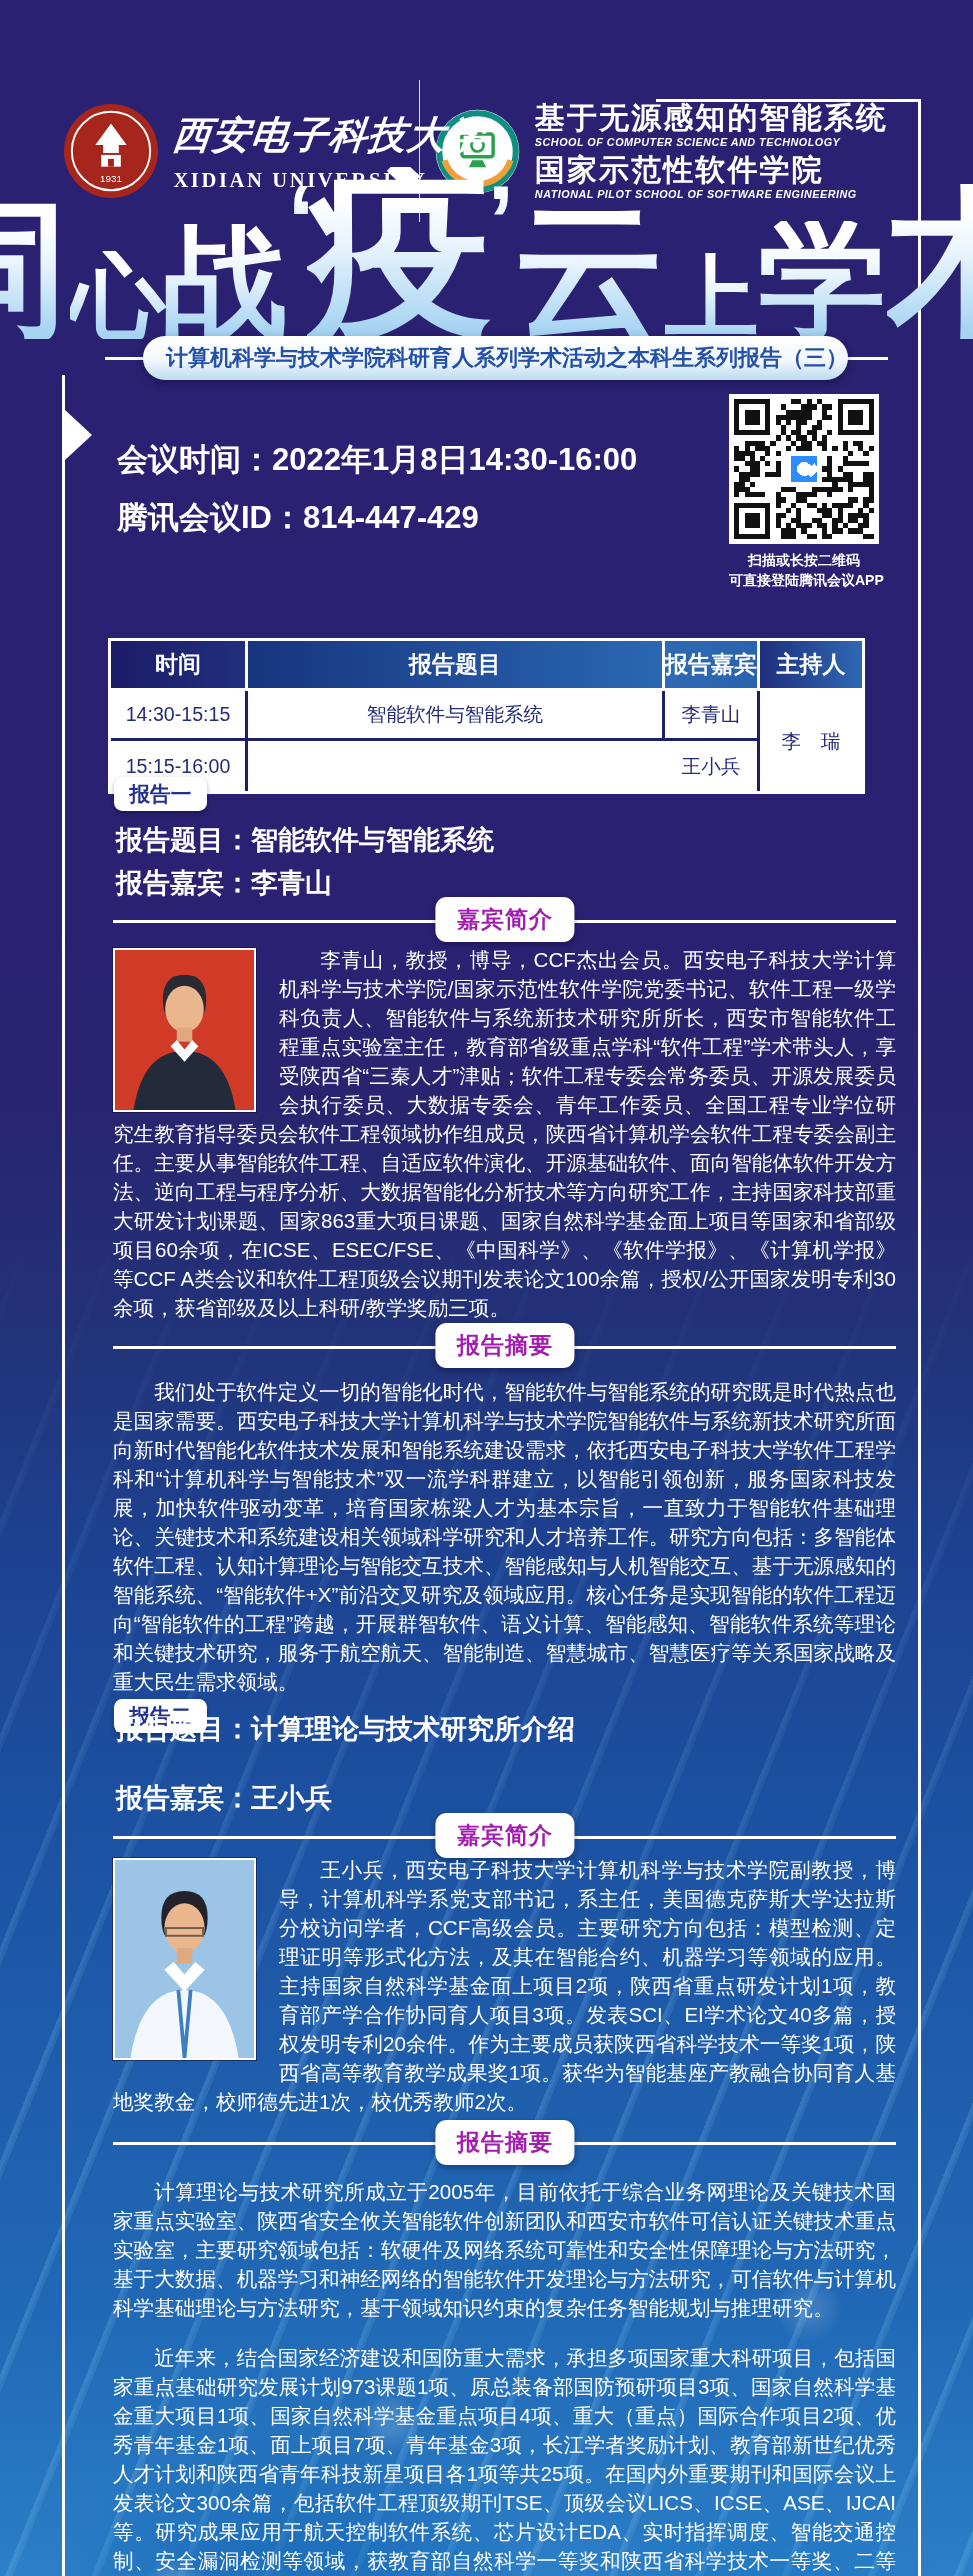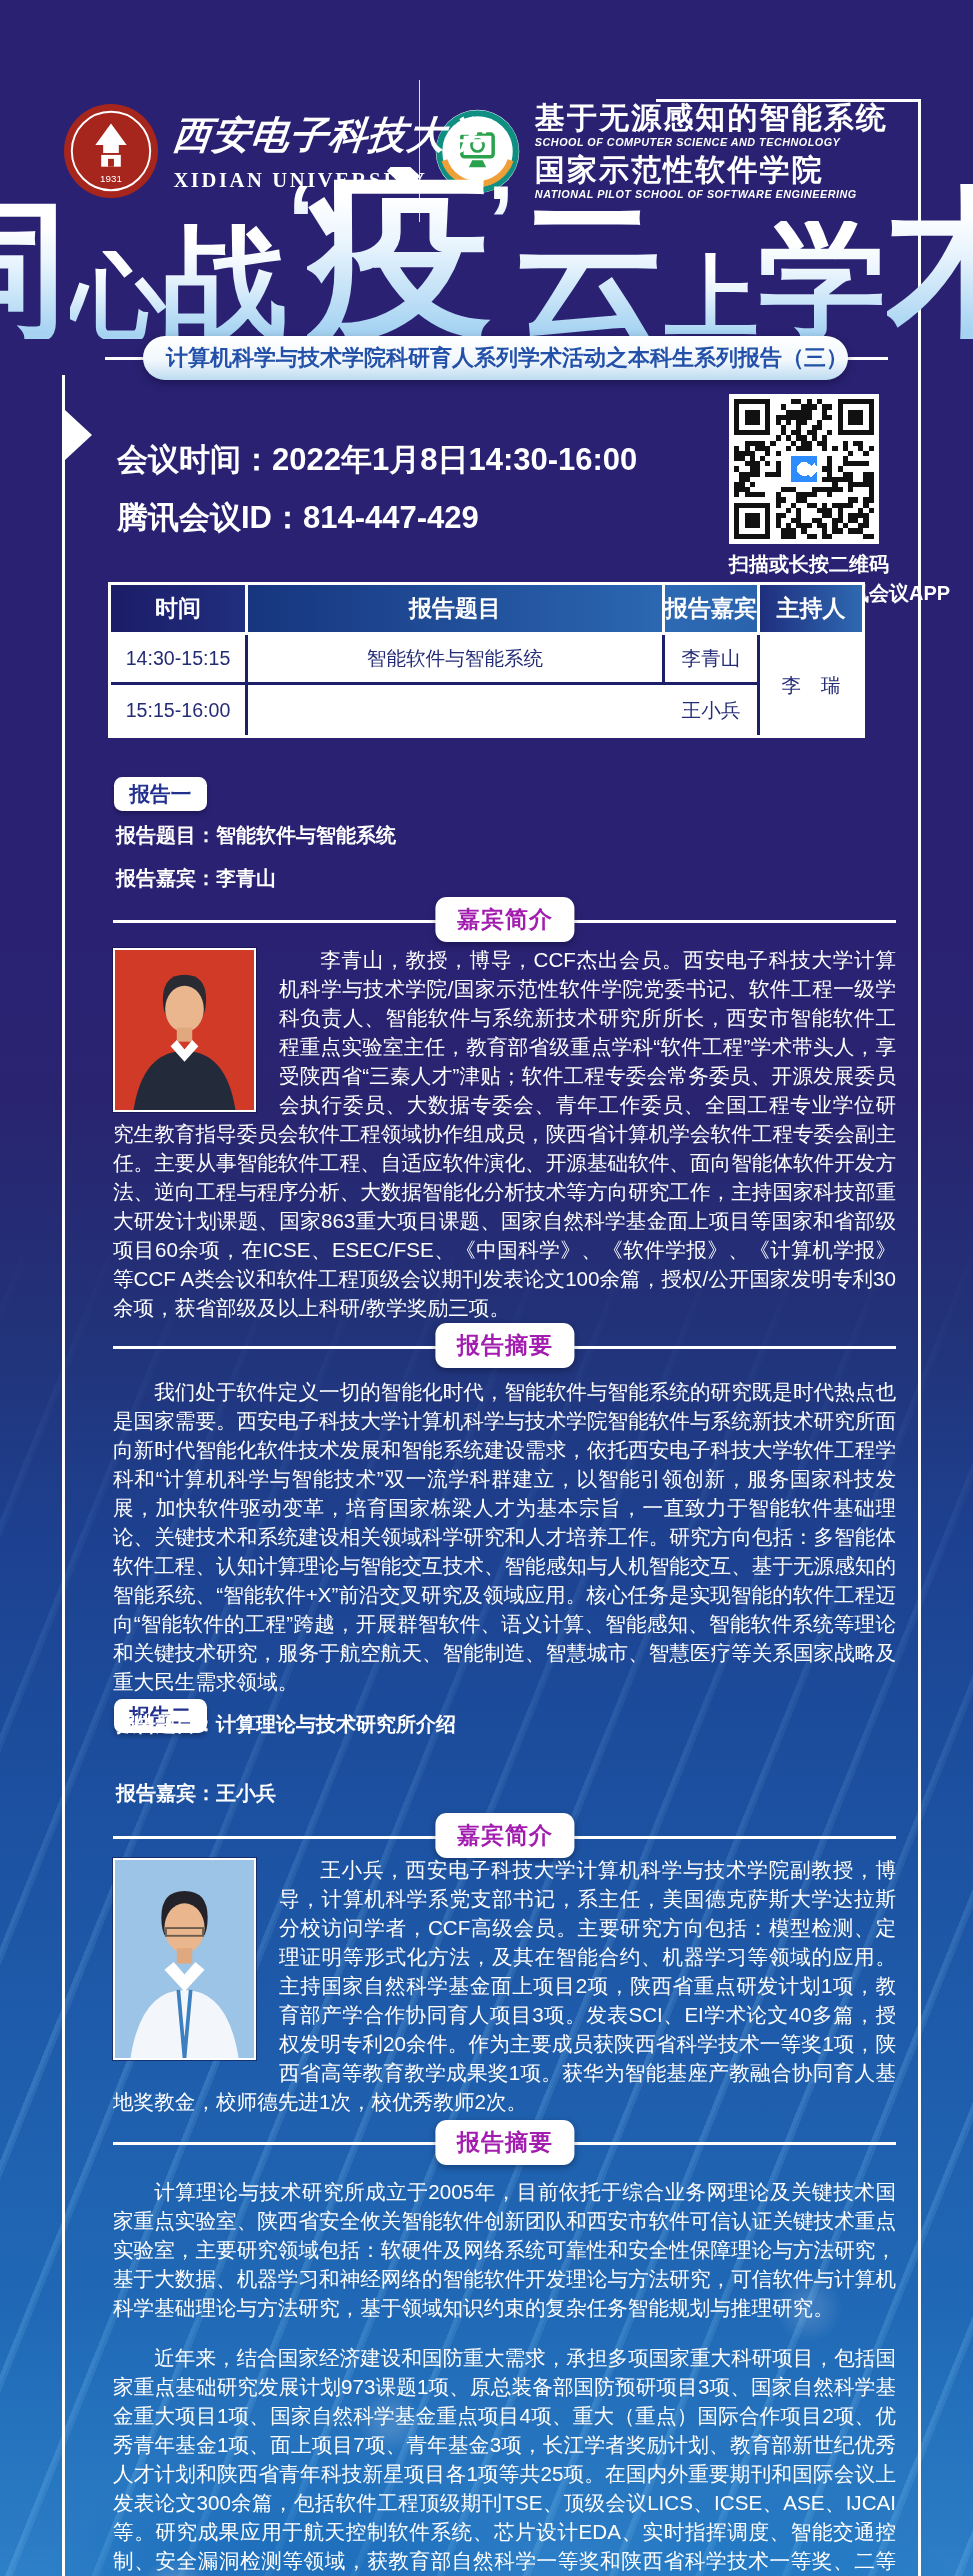--- a/index.html
+++ b/index.html
@@ -69,42 +69,42 @@
   .banner-ln-l{left:105px;top:357px;width:40px;height:3.1px;}
   .banner-ln-r{left:846px;top:357px;width:42px;height:3.1px;}
   
   .meet{position:absolute;left:117px;top:444px;}
   .meet div{font-size:31px;font-weight:900;line-height:1;white-space:nowrap;}
   .meet .l2{margin-top:27px;}
   
   .qr-wrap{position:absolute;left:729px;top:394px;width:150px;text-align:center;}
   .qr-box{width:150px;height:150px;background:#fff;border-radius:2.1px;padding:0;box-sizing:border-box;}
   .qr-box svg{display:block;width:150px;height:150px;}
-  .qr-cap{font-size:20px;font-weight:700;line-height:1.45;margin-top:6.2px;white-space:nowrap;}
-  
-  .sched{position:absolute;left:108px;top:582px;width:757px;box-sizing:border-box;
+  .qr-cap{font-size:14px;font-weight:700;line-height:1.45;margin-top:6.2px;white-space:nowrap;}
+  
+  .sched{position:absolute;left:108px;top:638px;width:757px;box-sizing:border-box;
     border:3.1px solid #fff;background:#fff;}
   .sched-h{display:grid;grid-template-columns:137px 417px 95px 102px;height:47px;border-bottom:3.6px solid #fff;}
   .sched-h .hc{display:flex;align-items:center;justify-content:center;
     font-size:23px;font-weight:900;color:#fff;box-sizing:border-box;}
   .hc1{background:linear-gradient(90deg,#1c1c67,#202f7e);border-right:3.6px solid #fff;}
   .hc2{background:linear-gradient(90deg,#17357f,#2b67b2);border-right:3.6px solid #fff;}
   .hc3{background:linear-gradient(90deg,#2d6ab3,#2a63ad);border-right:3.6px solid #fff;}
   .hc4{background:linear-gradient(90deg,#1f2f7e,#2e69b2);}
   .sched-b{display:grid;grid-template-columns:137px 417px 95px 102px;grid-template-rows:50px 50px;background:#fff;}
   .sched-b .bc{display:flex;align-items:center;justify-content:center;box-sizing:border-box;
     font-size:19.6px;color:#252c76;background:#fff;}
   .brd-r{border-right:3.1px solid #1d2069;}
   .brd-b{border-bottom:3.1px solid #1d2069;}
   .c-host{grid-column:4;grid-row:1/3;}
   
   .tag{position:absolute;background:#fff;border-radius:8.2px;padding:0 15.5px;height:34px;
     display:flex;align-items:center;box-shadow:0 2.1px 5.2px rgba(0,0,20,.3);}
   .tag span{font-size:20.6px;font-weight:900;color:#22308f;}
-  .rline{position:absolute;left:116px;font-size:20px;font-weight:900;white-space:nowrap;}
+  .rline{position:absolute;left:116px;font-size:27px;font-weight:900;white-space:nowrap;}
   .rule{position:absolute;left:113px;width:783px;height:2.6px;background:#fff;}
   .badge{position:absolute;left:505px;transform:translateX(-50%);height:45px;background:#fff;
     border-radius:11.3px;padding:0 21.6px;display:flex;align-items:center;box-shadow:0 2.1px 6.2px rgba(0,0,20,.3);}
   .badge span{font-size:23px;font-weight:900;color:#a21caf;letter-spacing:1px;white-space:nowrap;}
   .prose{position:absolute;left:113px;width:783px;font-size:20.6px;line-height:29px;
     text-align:justify;color:#fff;}
   .prose p{margin:0;text-indent:2em;}
   .prose p + p{margin-top:20.6px;}
   .photo{float:left;margin:3.1px 23px 6.2px 0;border:2.6px solid #fff;box-shadow:0 0 0 1px rgba(15,15,60,.55);
     background:#888;}

